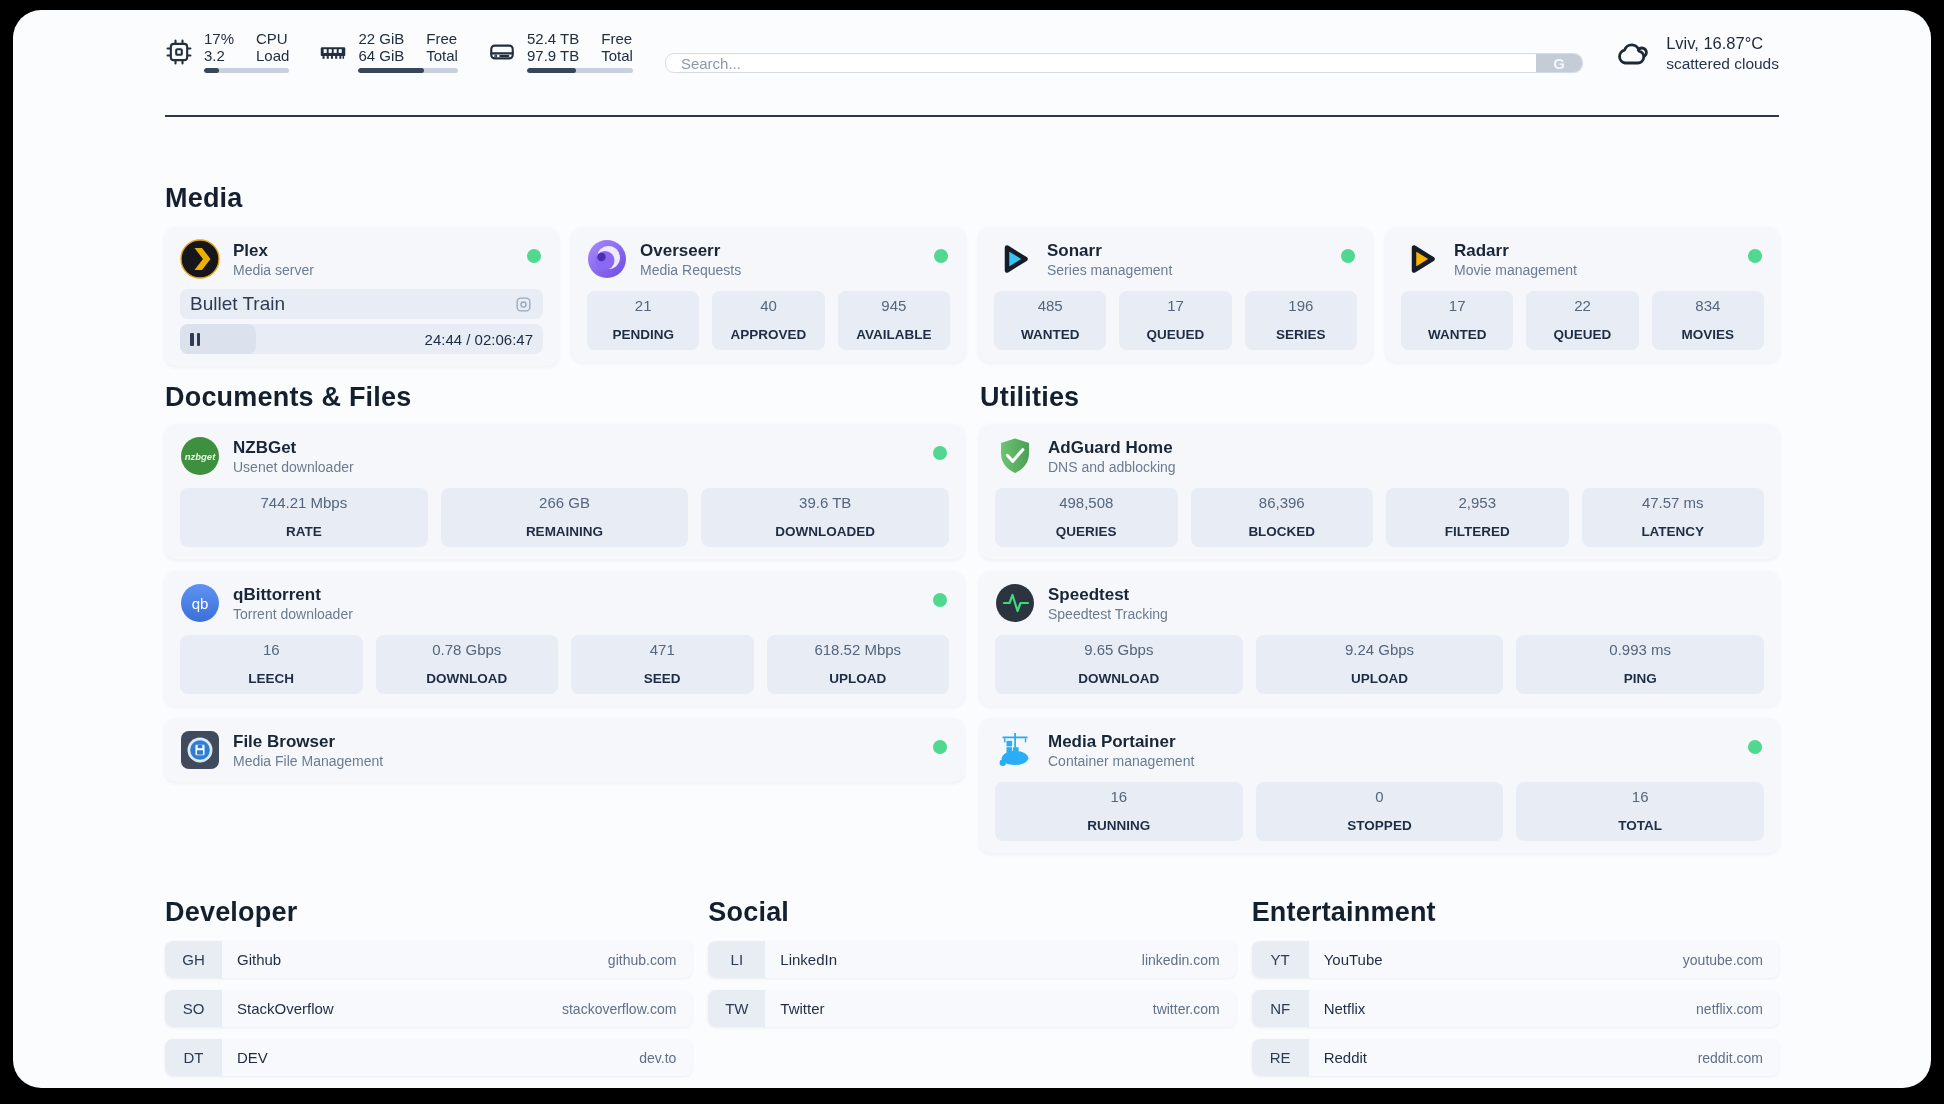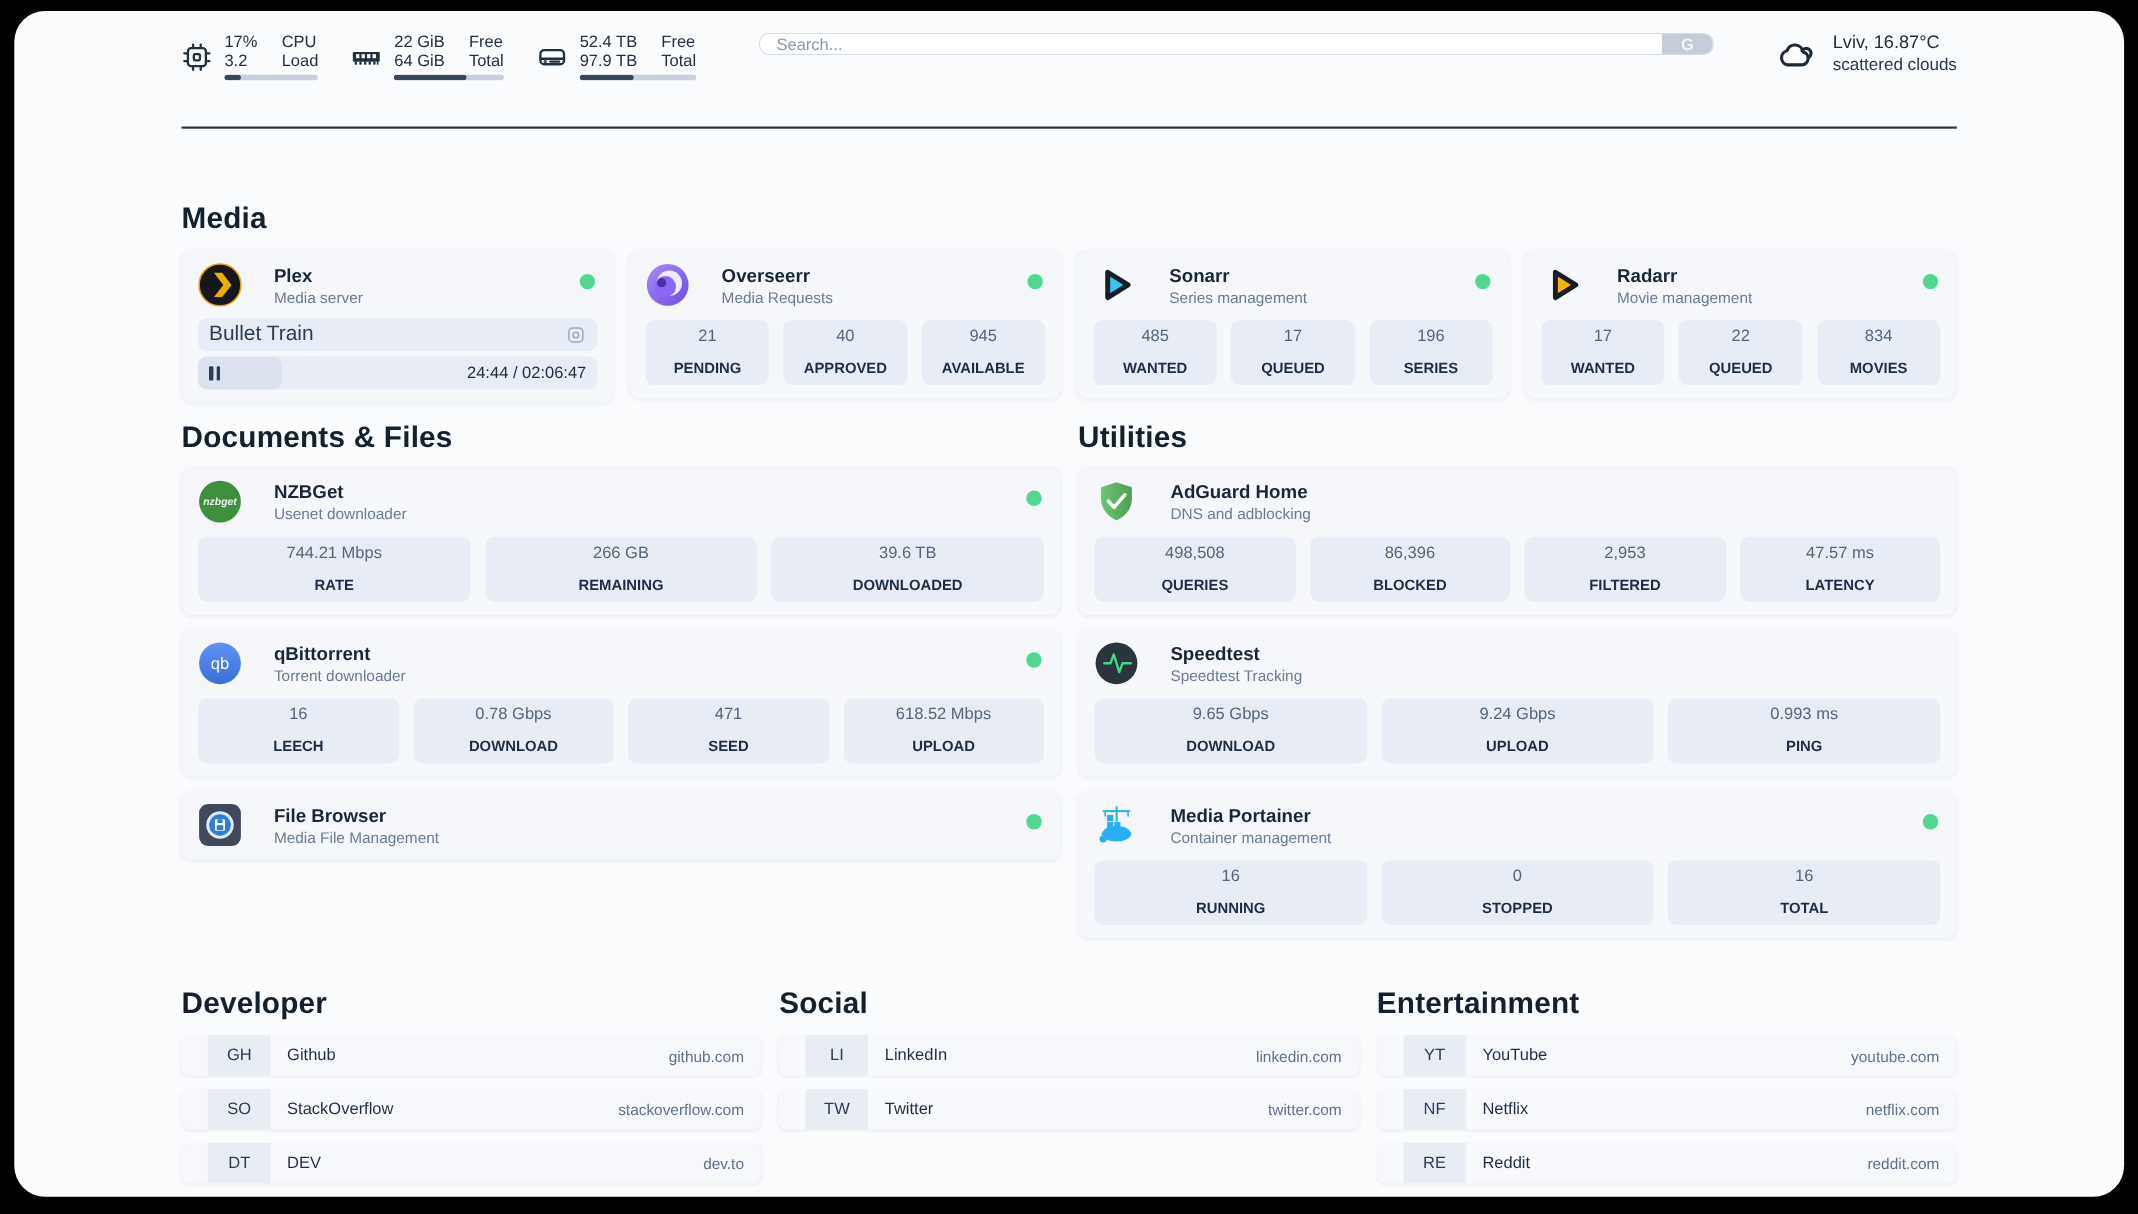--- a/index.html
+++ b/index.html
@@ -3,21 +3,21 @@
 <meta charset="utf-8">
 <style>
   * { box-sizing: border-box; margin: 0; padding: 0; }
   html,body { width:1944px; height:1104px; }
   body { background:#000; font-family:"Liberation Sans", sans-serif; position:relative; }
   .page { position:absolute; left:13px; top:10px; width:1918px; height:1078px;
           background:#fbfcfe; border-radius:28px; overflow:hidden; }
   .content { padding:0 152px; }
 
   
-  .topbar { display:flex; align-items:flex-start; padding-top:20px;gap:25px; }
+  .topbar { display:flex; align-items:flex-end; padding-top:20px; }
   .sys { display:flex; gap:30px; }
   .widget { display:flex; gap:11px; align-items:center; }
   .w-icon { width:28px; height:28px; color:#222f3f; flex:0 0 28px; }
   .w-icon svg { width:100%; height:100%; }
   .w-cols { display:flex; gap:22px; font-size:15px; color:#222f3f; line-height:17px; font-weight:500; }
   .w-bar { margin-top:4px; height:5px; border-radius:3px; background:#c7d0dc; position:relative; overflow:hidden; }
   .w-fill { position:absolute; left:0; top:0; bottom:0; background:#39465a; border-radius:3px; }
 
   .searchbox { flex:1; margin:0 30px 0 32px; height:20px; display:flex; align-items:stretch;
                background:#fff; border:1.5px solid #d5dce6; border-radius:9px; overflow:hidden; }
@@ -35,21 +35,21 @@
 
   .divider { margin-top:42px; border:none; border-top:2px solid #2c3845; }
 
   
   .sec-title { font-size:27px; font-weight:700; color:#14202e; letter-spacing:.2px; }
   .sec-media { margin-top:66px; }
   .cards-row4 { display:grid; grid-template-columns:repeat(4,1fr); gap:14px; align-items:start; margin-top:14px; }
 
   .card { position:relative; background:#f5f7fa; border-radius:10px; padding:11px 15px 12px;
           box-shadow:0 1px 4px rgba(25,45,75,.08); cursor:pointer; }
-  .card-head { display:flex; align-items:center; gap:29px; }
+  .card-head { display:flex; align-items:center; gap:13px; }
   .app-icon { width:40px; height:40px; flex:0 0 40px; }
   .app-icon svg { width:100%; height:100%; display:block; }
   .app-name { font-size:17px; font-weight:600; color:#182638; line-height:21px; }
   .app-sub { font-size:14px; color:#6b7c92; line-height:17px; margin-top:1px; }
   .dot { position:absolute; top:21px; right:17px; width:14px; height:14px; border-radius:50%; background:#50d890; }
 
   .stats { display:flex; gap:13px; margin-top:12px; }
   .stat { flex:1; background:#e8edf5; border-radius:8px; text-align:center; padding:6px 4px 7px; }
   .stat-v { font-size:15px; color:#54657c; line-height:18px; }
   .stat-l { font-size:13.5px; font-weight:700; color:#1e2d44; line-height:16px; margin-top:12px; }
@@ -69,21 +69,21 @@
   .col .sec-title { margin-bottom:12px; }
   .col .card + .card { margin-top:13px; }
 
   
   .bookmarks { display:grid; grid-template-columns:repeat(3,1fr); gap:0 16px; margin-top:44px; }
   .bm-group .sec-title { margin-bottom:13px; }
   .bm-row { height:37px; background:#f7f9fc; border-radius:8px; display:flex; align-items:center;
             overflow:hidden; box-shadow:0 1px 3px rgba(25,45,75,.07); cursor:pointer; }
   .bm-row + .bm-row { margin-top:12px; }
   .bm-abbr { width:57px; align-self:stretch; background:#e8edf4; display:flex; align-items:center;
-             justify-content:center; font-size:15px; color:#2c3b52; font-weight:500;margin-left:24px; }
+             justify-content:center; font-size:15px; color:#2c3b52; font-weight:500; }
   .bm-name { margin-left:15px; font-size:15px; font-weight:500; color:#1e2d44; }
   .bm-url { margin-left:auto; margin-right:16px; font-size:14px; color:#5f7088; }
 </style>
 </head>
 <body>
 
 <div class="page">
   <div class="content">
 
     <div class="topbar">

